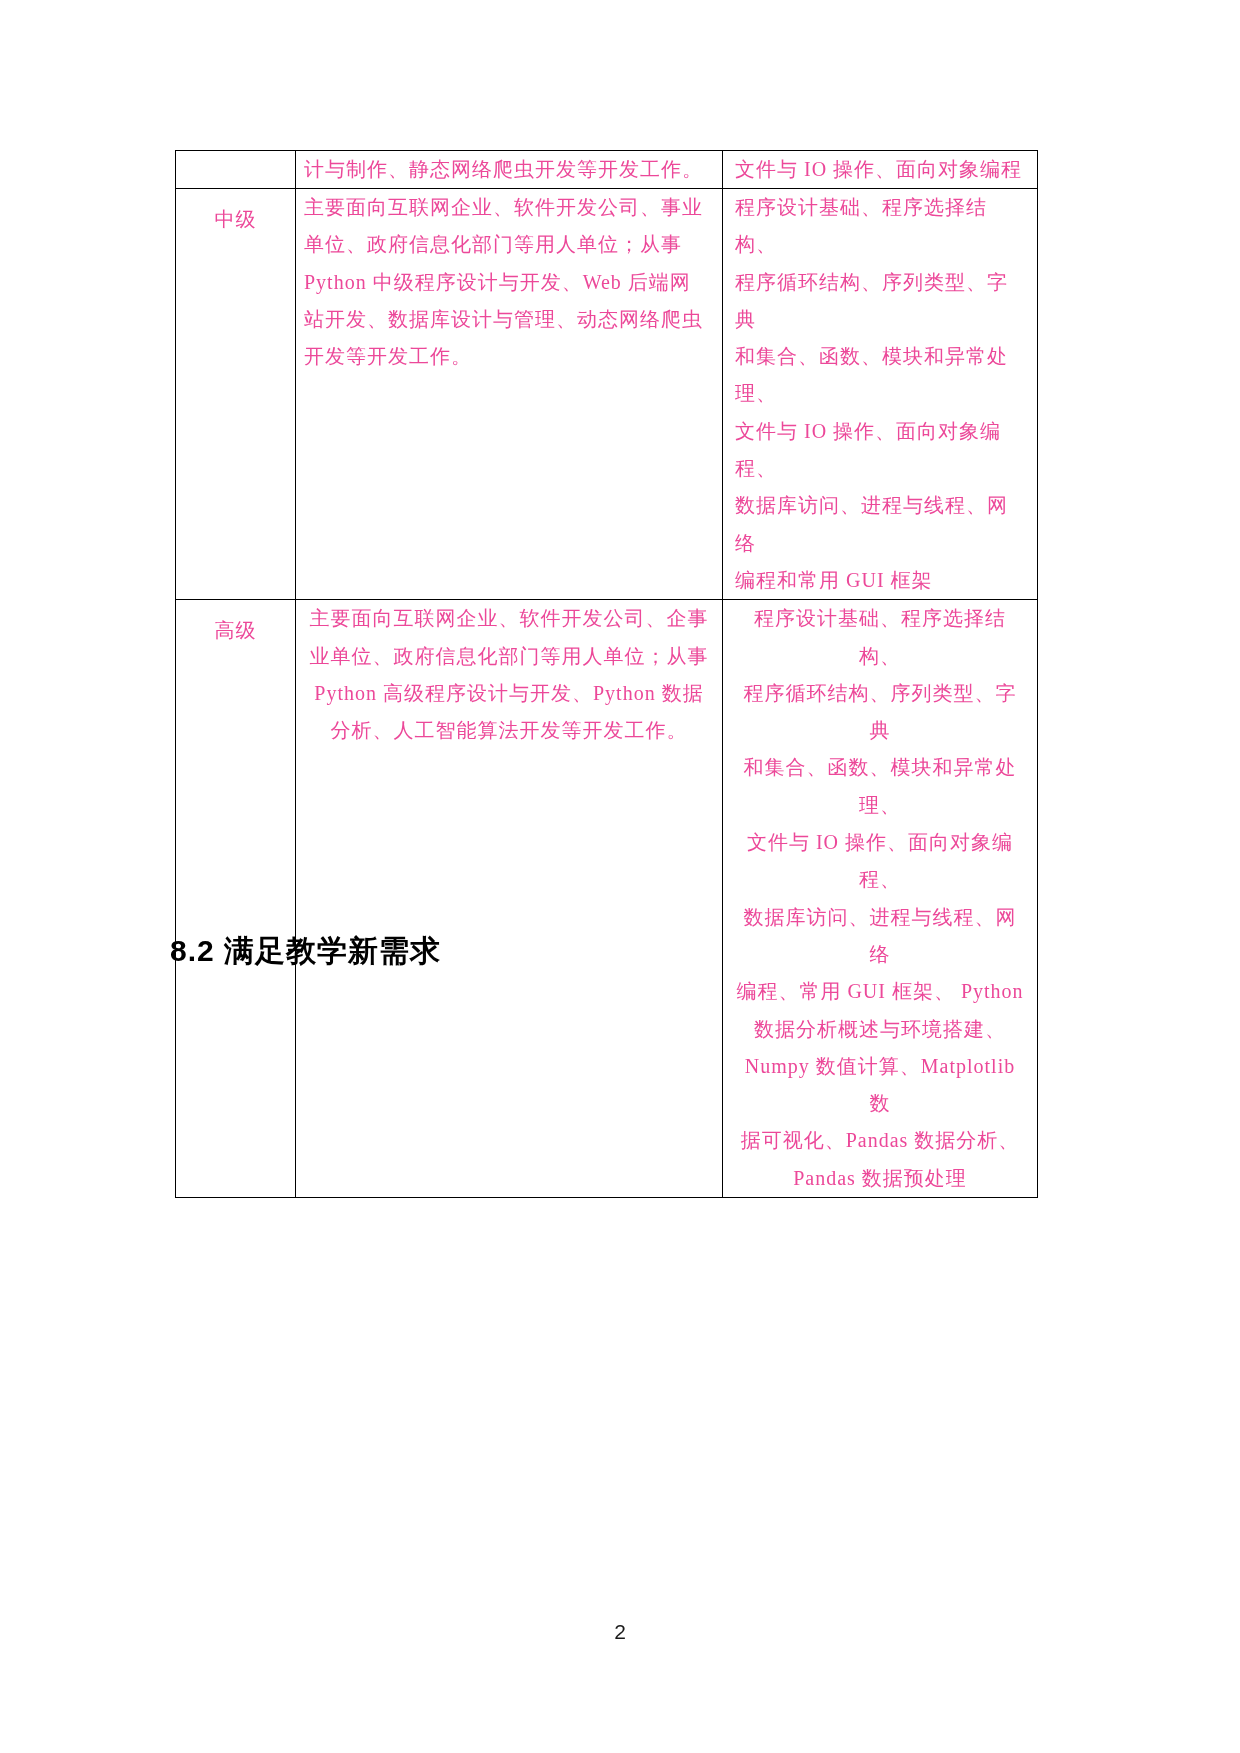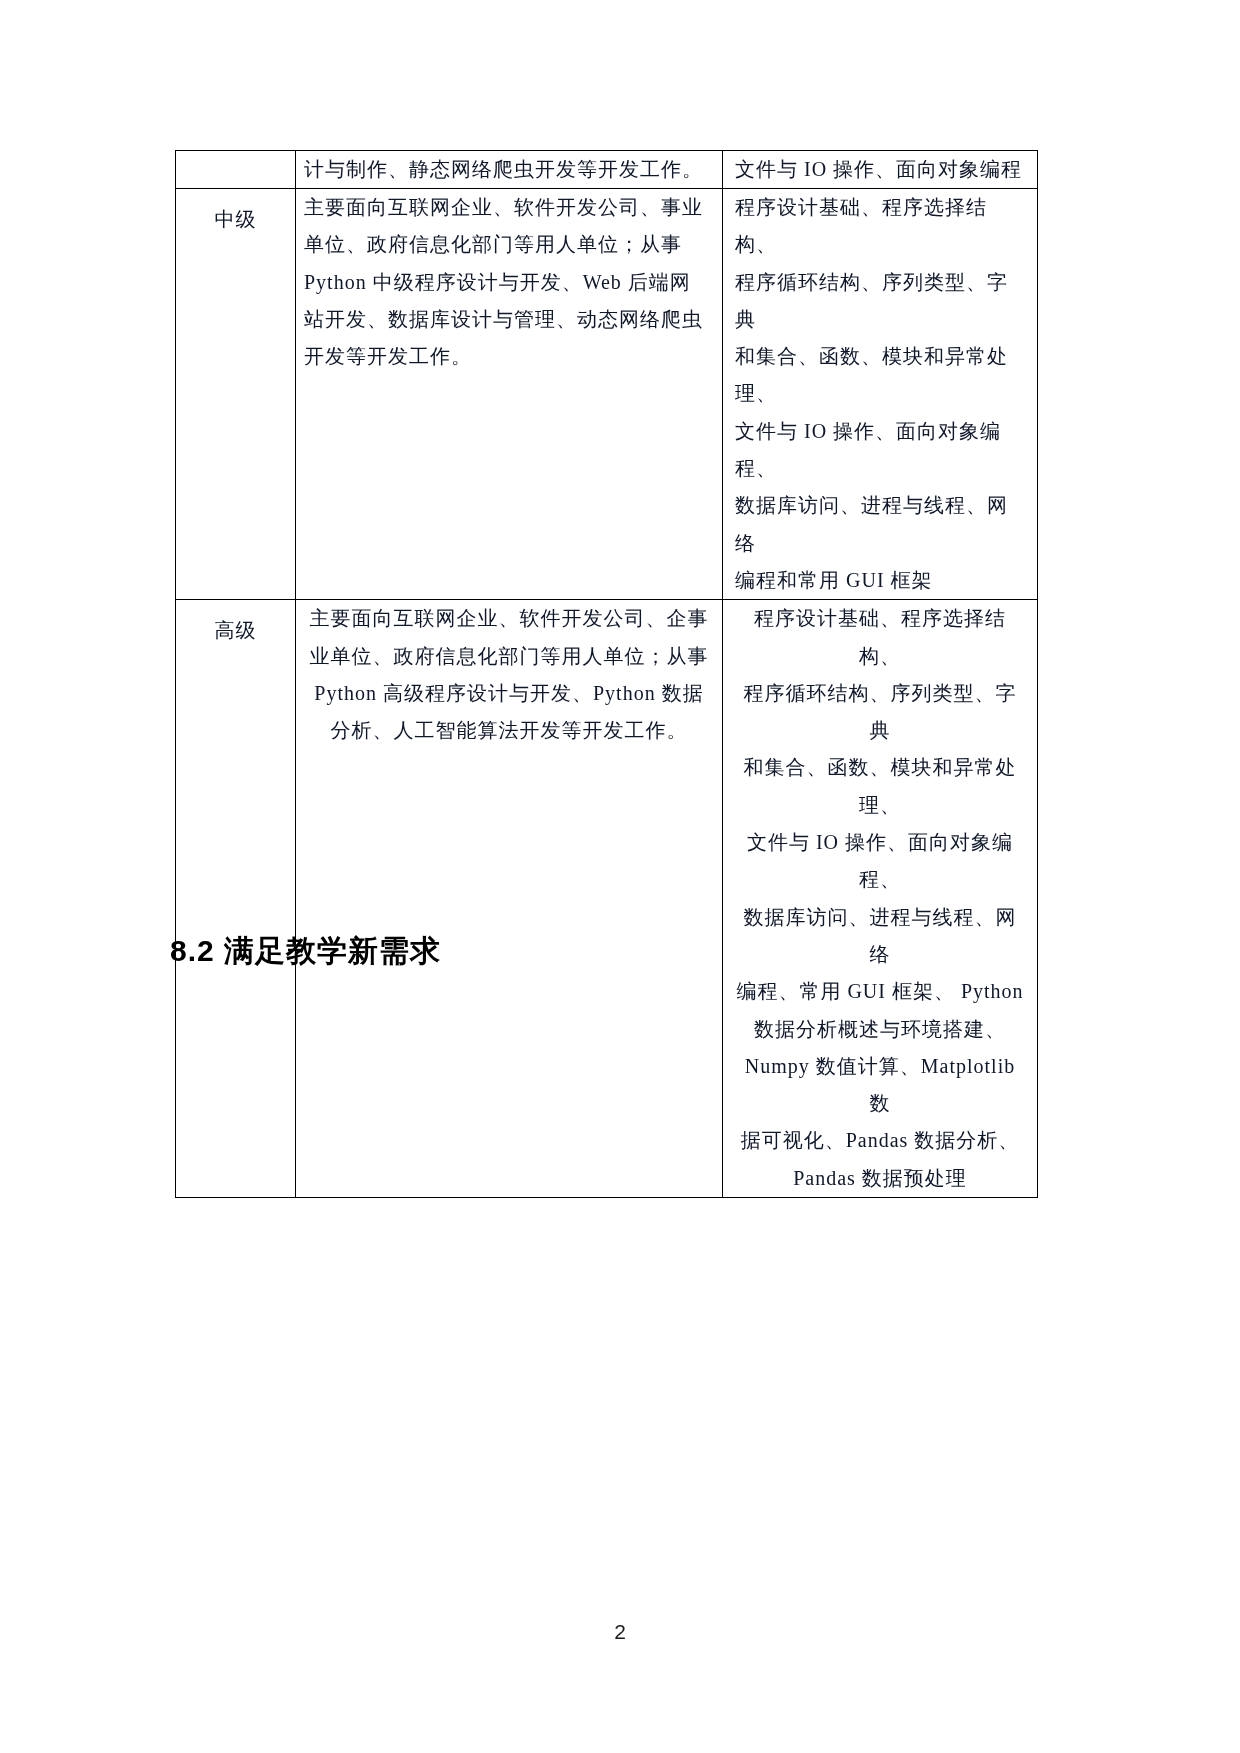--- a/index.html
+++ b/index.html
@@ -23,21 +23,21 @@
     width: 862px;
     border-collapse: collapse;
     table-layout: fixed;
   }
   table.level-table td {
     border: 1px solid #000000;
     vertical-align: top;
     font-size: 20px;
     line-height: 37.3px;
     letter-spacing: 1px;
-    color: #0f172a;
+    color: #ec4899;
   }
   td.col-level { width: 120px; text-align: center; padding-top: 12px; }
   td.col-desc  { width: 427px; padding: 0 8px; white-space: pre-line; }
   td.col-skill { width: 315px; padding: 0 12px; white-space: pre-line; }
   tr.row-cont  td { height: 38px; line-height: 36px; }
   tr.row-mid   td { height: 224px; }
   tr.row-adv   td { height: 373px; text-align: center; }
 
   
   .section-heading {

